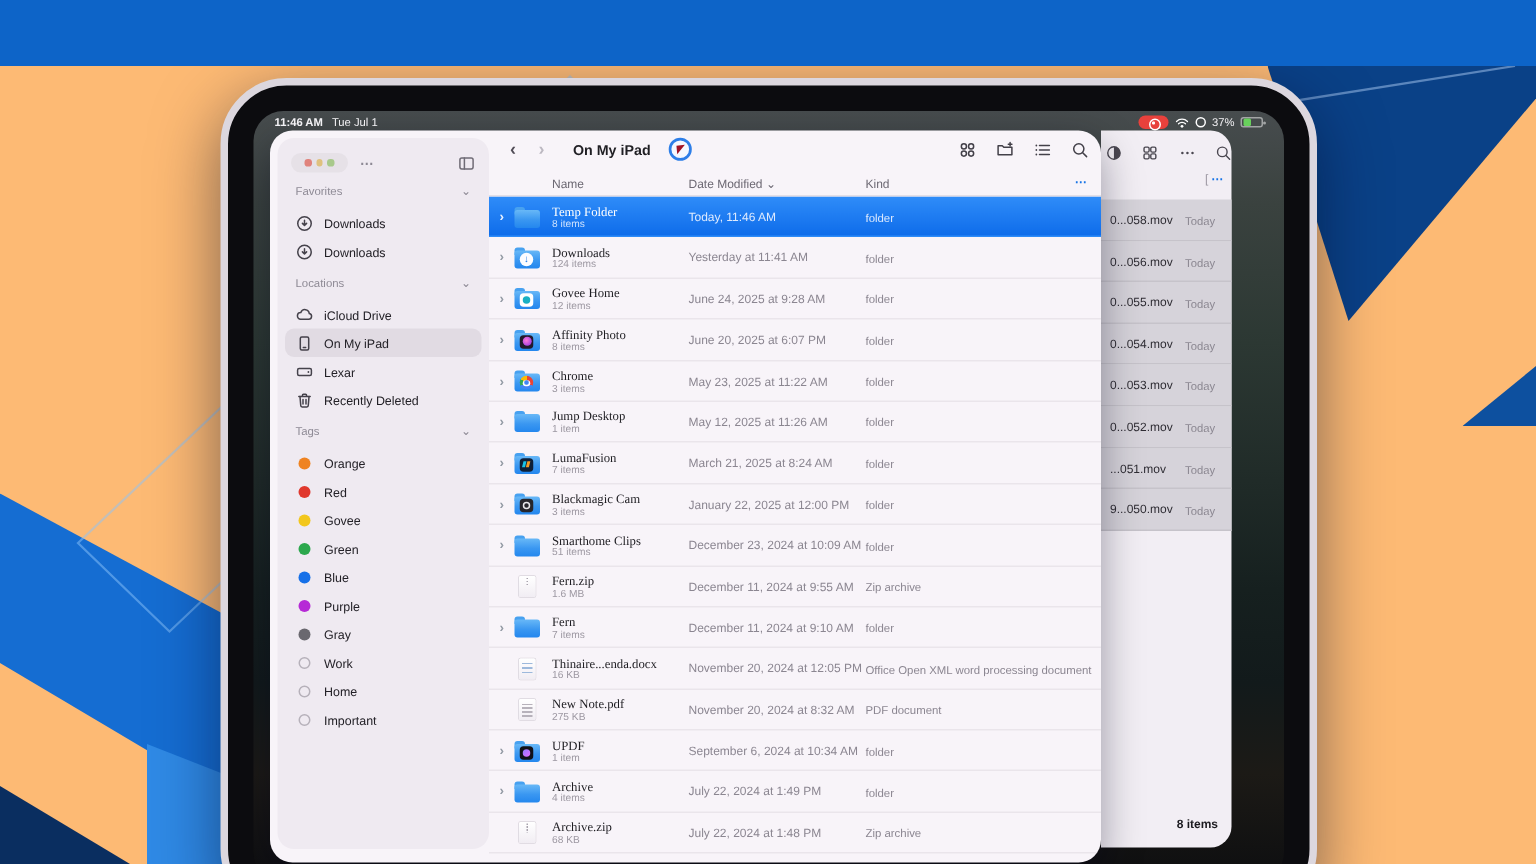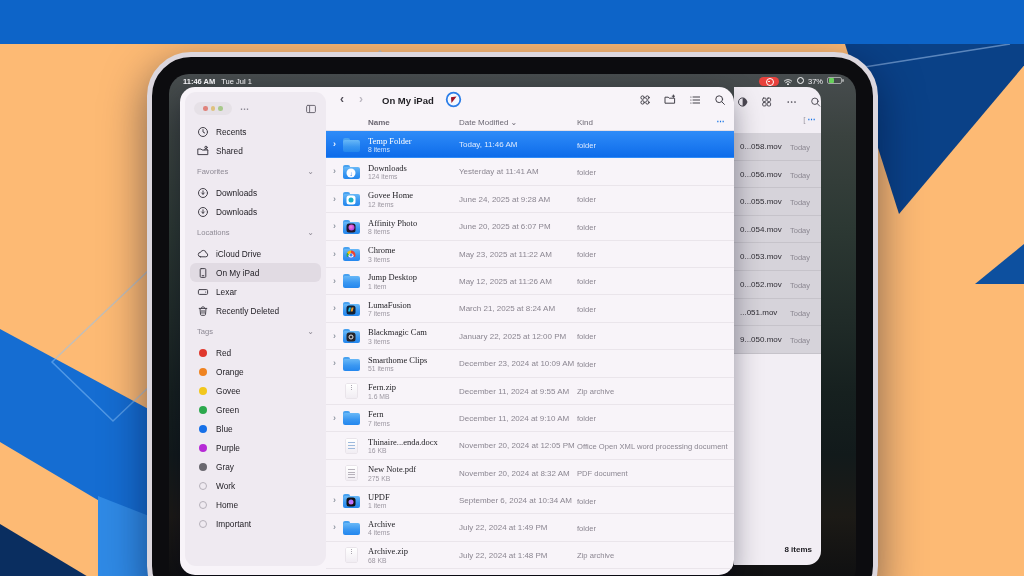--- a/index.html
+++ b/index.html
@@ -21,21 +21,21 @@
   .bgsvg{position:absolute;left:0;top:0;}
   
   .ipad{position:absolute;left:147px;top:8px;width:731px;height:558px;border-radius:44px;
         background:#0c0c0f;border:5px solid #dcd7de;box-shadow:0 14px 44px rgba(2,10,40,.5);}
   .screen{position:absolute;left:17px;top:17px;right:17px;bottom:17px;border-radius:20px;overflow:hidden;
         background:linear-gradient(180deg,#474c4e 0%,#3a423f 12%,#2c3833 30%,#202b28 48%,#16201f 62%,#121a1b 74%,#1c1a16 86%,#0d0e10 100%);}
   
   .statusbar{position:absolute;left:0;top:0;right:0;height:14px;z-index:5;color:#f2f1f4;font-size:7.5px;}
   .sb-left{position:absolute;left:14px;top:3px;display:flex;gap:6px;}
   .sb-time{font-weight:700;}
-  .sb-right{position:absolute;right:14px;top:2.5px;display:flex;align-items:flex-start;gap:4px;}
+  .sb-right{position:absolute;right:14px;top:2.5px;display:flex;align-items:center;gap:4px;}
   .rec-pill{width:20px;height:9px;border-radius:5px;background:#e8413c;position:relative;}
   .rec-pill::before{content:"";position:absolute;left:7px;top:1.5px;width:6px;height:6px;border-radius:50%;
         border:1px solid #fff;}
   .rec-pill::after{content:"";position:absolute;left:9.5px;top:4px;width:1.5px;height:1.5px;border-radius:50%;background:#fff;}
   .sb-icon{width:10px;height:10px;color:#fff;display:inline-flex;}
   .sb-icon svg{width:100%;height:100%;}
   .donut{width:7px;height:7px;border:1.5px solid #fff;border-radius:50%;}
   .battery{position:relative;width:15px;height:7.5px;border:1px solid rgba(255,255,255,.5);border-radius:2px;}
   .battery::before{content:"";position:absolute;left:.5px;top:.5px;bottom:.5px;width:5px;border-radius:1px;background:#68d05c;}
   .battery::after{content:"";position:absolute;right:-2.5px;top:1.8px;width:1.5px;height:2.6px;border-radius:1px;background:rgba(255,255,255,.5);}
@@ -79,21 +79,21 @@
   .nav{position:absolute;left:0;top:0;right:0;height:26px;}
   .navback{position:absolute;left:14px;top:5px;font-size:12px;font-weight:700;color:#514d57;}
   .navfwd{position:absolute;left:33px;top:5px;font-size:12px;font-weight:700;color:#bcb8c1;}
   .navtitle{position:absolute;left:56px;top:8px;font-size:9.5px;font-weight:700;color:#201f24;}
   .cursor{position:absolute;left:119px;top:4px;width:17px;height:17px;}
   .cursor svg{width:100%;height:100%;}
   .tools{position:absolute;right:8px;top:7px;display:flex;gap:13px;color:#434049;}
   .tools .tbtn{width:12px;height:12px;display:inline-flex;}
   .tools svg{width:100%;height:100%;}
   .cols{position:absolute;left:0;top:26px;right:0;height:18px;border-bottom:1px solid #e4dfe6;font-size:8px;color:#6c6873;}
-  .col-name{position:absolute;left:42px;top:5px;font-weight:bold;}
+  .col-name{position:absolute;left:42px;top:5px;}
   .col-date{position:absolute;left:133px;top:5px;}
   .col-kind{position:absolute;left:251px;top:5px;}
   .col-more{position:absolute;right:9px;top:4px;color:#1673e6;font-weight:700;letter-spacing:.5px;}
   .rows{position:absolute;left:0;top:44px;right:0;bottom:0;overflow:hidden;}
   .frow{position:relative;height:27.4px;border-bottom:.5px solid #eae5eb;}
   .frow.selected{background:linear-gradient(180deg,#2f8cf8,#0e6cea);border-bottom-color:transparent;}
   .rchev{position:absolute;left:7px;top:8px;font-size:9px;font-weight:700;color:#939aa4;}
   .frow.selected .rchev{color:#eaf2ff;}
   .ficon{position:absolute;left:16px;top:6.5px;width:18px;height:14px;}
   .ficon.folder::before{content:"";position:absolute;left:.5px;top:0;width:7px;height:5px;border-radius:2px 2px 0 0;background:#47a1f0;}
@@ -259,43 +259,20 @@
             </span>
             <span class="ctlmore">⋯</span>
             <span class="ctlpanel">
                 <svg viewBox="0 0 12 12">
                   <rect x="1.6" y="2.4" width="8.8" height="7.2" rx="1.2" stroke="currentColor" fill="none" stroke-width="1" stroke-linecap="round" stroke-linejoin="round"></rect>
                   <path d="M4.6 2.4v7.2" stroke="currentColor" fill="none" stroke-width="1" stroke-linecap="round" stroke-linejoin="round"></path>
                 </svg>
               </span>
           </div>
 
-          <div class="sitems">
-
-              <div class="sitem">
-                <span class="sicon">
-                  <svg viewBox="0 0 12 12">
-                    <circle cx="6" cy="6" r="4.5" stroke="currentColor" fill="none" stroke-width="1" stroke-linecap="round" stroke-linejoin="round"></circle>
-                    <path d="M6 3.6V6l1.7 1" stroke="currentColor" fill="none" stroke-width="1" stroke-linecap="round" stroke-linejoin="round"></path>
-                  </svg>
-                </span>
-                <span class="slabel">Recents</span>
-              </div>
-
-              <div class="sitem">
-                <span class="sicon">
-                  <svg viewBox="0 0 12 12">
-                    <path d="M1.2 4h2.8l1 1h5.8v4.6H1.2z" stroke="currentColor" fill="none" stroke-width="1" stroke-linecap="round" stroke-linejoin="round"></path>
-                    <circle cx="9" cy="2.4" r="1.2" stroke="currentColor" fill="none" stroke-width="1" stroke-linecap="round" stroke-linejoin="round"></circle>
-                    <path d="M7.3 5a1.8 1.8 0 013.4 0" stroke="currentColor" fill="none" stroke-width="1" stroke-linecap="round" stroke-linejoin="round"></path>
-                  </svg>
-                </span>
-                <span class="slabel">Shared</span>
-              </div>
-            </div>
 
           <div class="shead">
             <span>Favorites</span>
             <span class="chev">⌄</span>
           </div>
           <div>
 
               <div class="sitem">
                 <span class="sicon">
                   <svg viewBox="0 0 12 12">
@@ -364,27 +341,27 @@
               </div>
             </div>
 
           <div class="shead">
             <span>Tags</span>
             <span class="chev">⌄</span>
           </div>
           <div>
 
               <div class="sitem">
+                <span class="tagdot" style="background: rgb(239, 131, 33); border: none;"></span>
+                <span class="slabel">Orange</span>
+              </div>
+
+              <div class="sitem">
                 <span class="tagdot" style="background: rgb(224, 56, 45); border: none;"></span>
                 <span class="slabel">Red</span>
-              </div>
-
-              <div class="sitem">
-                <span class="tagdot" style="background: rgb(239, 131, 33); border: none;"></span>
-                <span class="slabel">Orange</span>
               </div>
 
               <div class="sitem">
                 <span class="tagdot" style="background: rgb(242, 199, 29); border: none;"></span>
                 <span class="slabel">Govee</span>
               </div>
 
               <div class="sitem">
                 <span class="tagdot" style="background: rgb(44, 168, 77); border: none;"></span>
                 <span class="slabel">Green</span>

